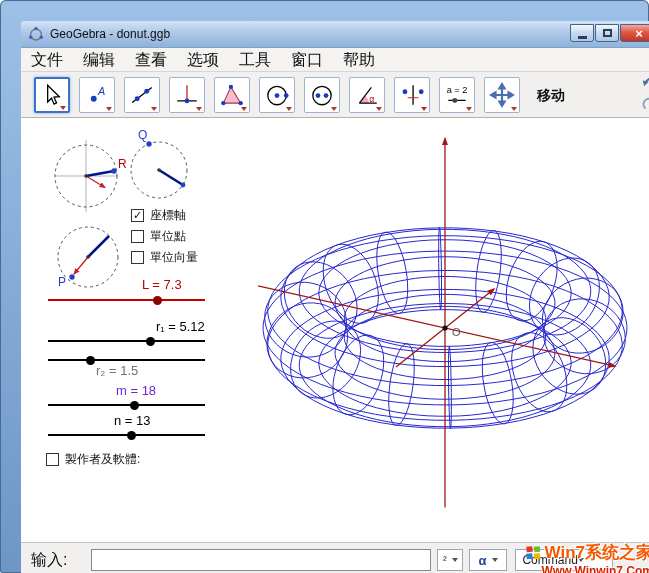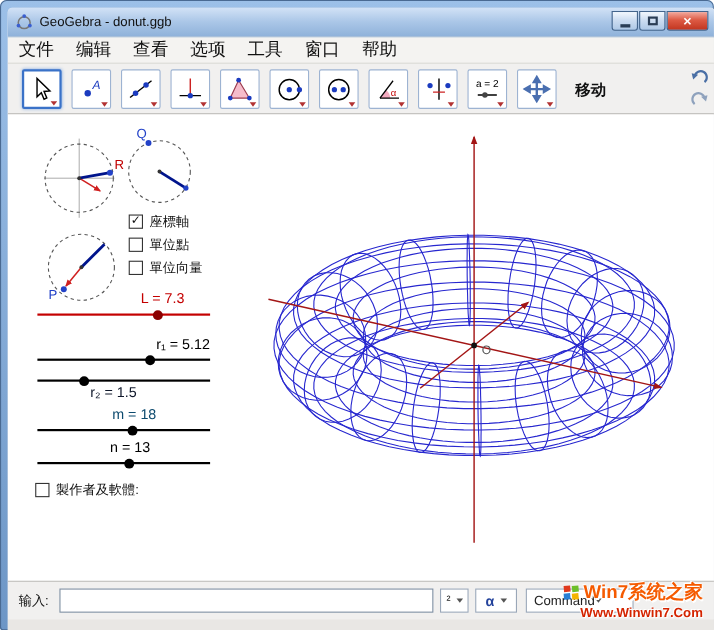--- a/index.html
+++ b/index.html
@@ -1,17 +1,17 @@
 <!DOCTYPE html>
 <html><head>
 <meta charset="utf-8">
 <style>
   *{margin:0;padding:0;box-sizing:border-box}
   body{width:649px;height:573px;font-family:"Liberation Sans","DejaVu Sans",sans-serif;background:#fff;overflow:hidden}
-  .frame{position:relative;width:649px;height:573px;background:linear-gradient(#9cc0e8,#6d96c6);border-radius:6px 6px 3px 3px;padding:7px;box-shadow:inset 0 0 0 1px #4a6a92}
+  .frame{position:relative;width:649px;height:573px;background:linear-gradient(#9cc0e8,#6d96c6);border-radius:6px 6px 3px 3px;padding:21px;box-shadow:inset 0 0 0 1px #4a6a92}
   .win{position:relative;width:643px;height:567px;background:#f0efee;border-radius:4px 4px 0 0;overflow:hidden}
   
   .titlebar{position:relative;height:27px;background:linear-gradient(#d2e2f6,#aac6e7 50%,#8fb2da);border-radius:4px 4px 0 0;display:flex;align-items:center;padding-left:7px;border-bottom:1px solid #7fa3cc}
   .title-text{font-size:12px;color:#111;margin-left:6px}
   .capbtns{position:absolute;top:3px;right:6px;display:flex}
   .capbtn{height:18px;border:1px solid #44658c;border-radius:0 0 3px 3px;display:flex;align-items:center;justify-content:center;margin-left:1px;cursor:default}
   .cap-min,.cap-max{width:24px;background:linear-gradient(#f3f8fd,#cdddf1 45%,#aec8e6);color:#2a3d55}
   .cap-close{width:38px;background:linear-gradient(#f2a99d,#dd5a44 45%,#c23620);color:#fff;font-weight:bold}
   .minbar{display:block;width:9px;height:3px;background:#2a3d55;margin-top:8px}
   .maxbox{display:block;width:9px;height:8px;border:2px solid #2a3d55}
@@ -31,21 +31,21 @@
   .content{position:relative;width:643px;height:424px;background:#fff}
   #gfx{position:absolute;left:0;top:0}
   .gg-check{position:absolute;display:flex;align-items:center}
   .gg-check .box{width:13px;height:13px;background:#fff;border:1px solid #333;font-size:11px;line-height:11px;text-align:center;color:#111;font-weight:bold}
   .gg-check .lbl{font-size:12px;color:#111;margin-left:6px;white-space:nowrap}
   .s-label{position:absolute;font-size:13px;white-space:nowrap}
   .s-track{position:absolute;width:157px;height:2px}
   .s-dot{position:absolute;width:9px;height:9px;border-radius:50%}
   
   .inputbar{position:relative;height:35px;background:#f1f0ef;border-top:1px solid #c4c2bf;display:flex;align-items:center;padding-left:10px}
-  .inp-label{font-size:12px;color:#111;margin-right:10px;white-space:nowrap}
+  .inp-label{font-size:16px;color:#111;margin-right:24px;white-space:nowrap}
   .inp-field{width:340px;height:22px;border:1px solid #7d8da0;background:#fff;font-size:12px;padding:0 4px}
   .mini-btn{position:relative;height:22px;background:#fff;border:1px solid #9aa7b8;display:flex;align-items:center;justify-content:center;margin-left:6px}
   .sym-btn{width:26px}
   .sym-glyph{font-size:11px;color:#222;margin-right:5px}
   .greek-btn{width:38px}
   .greek-glyph{font-size:13px;font-weight:bold;color:#24439c;margin-right:6px}
   .dd-arrow{width:0;height:0;border-left:3.5px solid transparent;border-right:3.5px solid transparent;border-top:4px solid #555}
   .cmd-select{width:98px;height:22px;background:#fff;border:1px solid #9aa7b8;display:flex;align-items:center;padding:0 6px;margin-left:8px}
   .cmd-text{font-size:12px;color:#222}
   .strip{height:11px;background:#e9e7e4}
@@ -319,24 +319,24 @@
         <div class="s-dot" style="top: 177.5px; left: 132.4px; background: rgb(139, 0, 0);"></div>
       </div>
       <div>
         <div class="s-label" style="left: 87px; top: 201px; color: rgb(0, 0, 0); margin-left: 48px;">r₁ = 5.12</div>
         <div class="s-track" style="left: 27px; top: 222px; background: rgb(0, 0, 0);"></div>
         <div class="s-dot" style="top: 218.5px; left: 125.335px; background: rgb(0, 0, 0);"></div>
       </div>
       <div>
         <div class="s-track" style="left: 27px; top: 241px; background: rgb(0, 0, 0);"></div>
         <div class="s-dot" style="top: 237.5px; left: 64.89px; background: rgb(0, 0, 0);"></div>
-        <div class="s-label" style="left: 75px; top: 245px; color: #0f172a;">r₂ = 1.5</div>
-      </div>
-      <div>
-        <div class="s-label" style="left: 95px; top: 265px; color: #0c4a6e;">m = 18</div>
+        <div class="s-label" style="left: 75px; top: 245px; color: #737373;">r₂ = 1.5</div>
+      </div>
+      <div>
+        <div class="s-label" style="left: 95px; top: 265px; color: #6d28d9;">m = 18</div>
         <div class="s-track" style="left: 27px; top: 286px; background: rgb(0, 0, 0);"></div>
         <div class="s-dot" style="top: 282.5px; left: 108.85px; background: rgb(0, 0, 0);"></div>
       </div>
       <div>
         <div class="s-label" style="left: 93px; top: 295px; color: rgb(0, 0, 0);">n = 13</div>
         <div class="s-track" style="left: 27px; top: 316px; background: rgb(0, 0, 0);"></div>
         <div class="s-dot" style="top: 312.5px; left: 105.71px; background: rgb(0, 0, 0);"></div>
       </div>
     </div>
 

